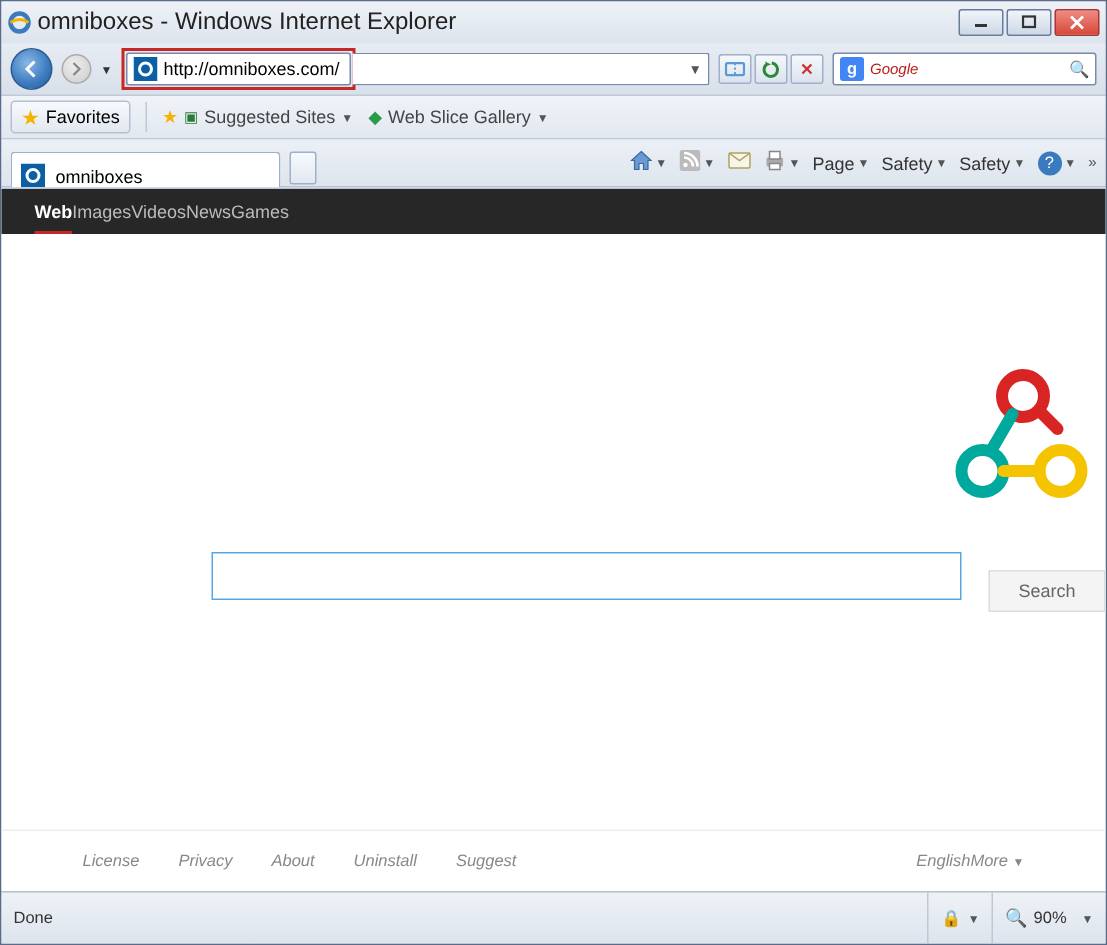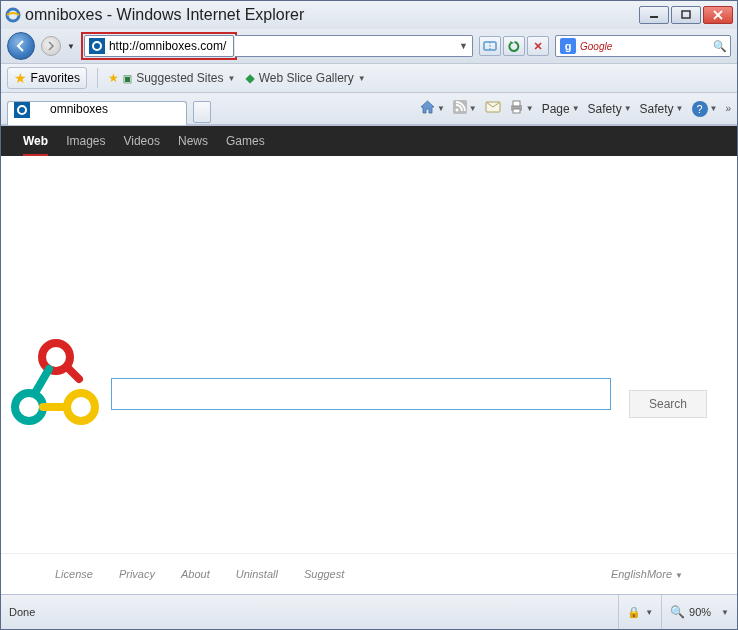--- a/index.html
+++ b/index.html
@@ -101,21 +101,21 @@
       align-items: center;
       background: linear-gradient(to bottom, #ecf0f6, #dee5ee);
       padding: 0 6px;
       border-bottom: 1px solid #b8c2d4;
       gap: 6px;
     }
     .tab {
       height: 24px; min-width: 180px;
       background: #fff; border: 1px solid #9fb0c9; border-bottom: none;
       border-radius: 3px 3px 0 0;
-      display: flex; align-items: flex-start; padding: 0 6px; gap: 20px;
+      display: flex; align-items: flex-end; padding: 0 6px; gap: 7px;
       cursor: pointer;
       margin-top: 8px;
     }
     .tab .site-icon { width: 16px; height: 16px; }
     .tab .tab-title { font-size: 12px; }
     .newtab {
       width: 18px; height: 22px;
       border: 1px solid #9fb0c9; border-radius: 2px;
       background: linear-gradient(to bottom,#f7f9fc,#e2e8f0);
       margin-top: 6px;
@@ -128,27 +128,27 @@
     .chevrons { font-size: 10px; color: #555; cursor: pointer; }
     
     .content-area {
       flex: 1; background: #fff;
       display: flex; flex-direction: column;
       position: relative;
       border-top: 1px solid #b8c2d4;
     }
     .page-nav {
       height: 30px; background: #272727;
-      display: flex; align-items: center; gap: 18px;
+      display: flex; align-items: center; 
       padding: 0 22px; font-size: 12px; color: #bbb;
     }
     .page-nav .pn { cursor: pointer; }
     .page-nav .pn.active { color: #fff; font-weight: 600; border-bottom: 2px solid #c62828; padding-bottom: 6px; margin-top: 8px; }
     
-    .hero { flex: 1; display: flex; align-items: center; justify-content: flex-start; padding-top: 86px; }
+    .hero { flex: 1; display: flex; flex-direction: column; align-items: flex-end; justify-content: flex-start; padding-top: 86px; }
     .logo-svg { margin-bottom: 26px; }
     
     .search-row { display: flex; align-items: flex-start; gap: 18px; }
     .search-input {
       width: 500px; height: 32px;
       border: 1px solid #5aa7dd;
       background: #fff;
       font-size: 14px; padding: 0 8px;
     }
     .search-btn {

